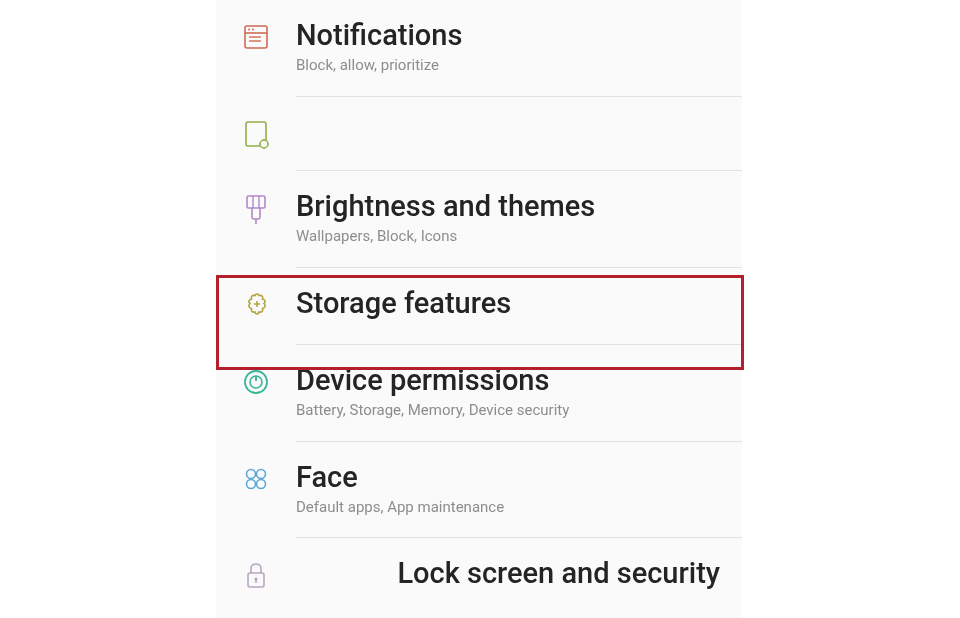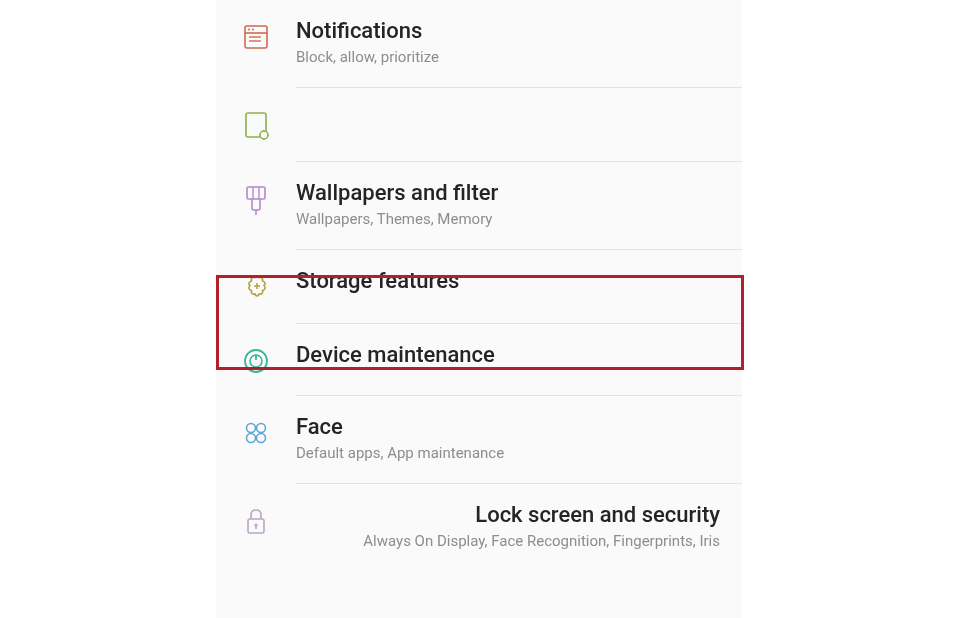--- a/index.html
+++ b/index.html
@@ -33,21 +33,21 @@
     display: flex;
     justify-content: flex-start;
     align-items: flex-start;
     padding-top: 6px;
   }
   .row .txt {
     flex: 1;
     min-width: 0;
   }
   .row .title {
-    font-size: 22px;
+    font-size: 29px;
     font-weight: 500;
     color: #242424;
     line-height: 1.25;
     margin-bottom: 3px;
   }
   .row .sub {
     font-size: 15px;
     color: #8d8d8d;
     line-height: 1.3;
   }
@@ -114,22 +114,22 @@
       <div class="icon-slot">
         <svg width="28" height="32" viewBox="0 0 28 32">
           <rect x="5" y="2" width="18" height="12" rx="1.5" fill="none" stroke="#b388c9" stroke-width="1.6"></rect>
           <line x1="11" y1="2" x2="11" y2="14" stroke="#b388c9" stroke-width="1.4"></line>
           <line x1="17" y1="2" x2="17" y2="14" stroke="#b388c9" stroke-width="1.4"></line>
           <path d="M10 14 L10 23 Q10 25 12 25 L16 25 Q18 25 18 23 L18 14" fill="none" stroke="#b388c9" stroke-width="1.6"></path>
           <line x1="14" y1="25" x2="14" y2="30" stroke="#b388c9" stroke-width="1.6"></line>
         </svg>
       </div>
       <div class="txt">
-        <div class="title">Wallpapers and filter</div>
-        <div class="sub">Wallpapers, Themes, Memory</div>
+        <div class="title">Brightness and themes</div>
+        <div class="sub">Wallpapers, Block, Icons</div>
       </div>
       <div class="sep"></div>
     </div>
 
     <div class="row">
       <div class="icon-slot">
         <svg width="30" height="30" viewBox="0 0 30 30">
           <path d="M15 3 Q16.5 3 17 4.5 Q19 4 20 5 Q21 6 20.5 8 Q22.5 8.5 23 10 Q23.5 11.5 22 12.5 Q23.5 14 23 15.5 Q22.5 17 20.5 17.5 Q21 19.5 20 20.5 Q19 21.5 17 21 Q16.5 23 15 23 Q13.5 23 13 21 Q11 21.5 10 20.5 Q9 19.5 9.5 17.5 Q7.5 17 7 15.5 Q6.5 14 8 12.5 Q6.5 11.5 7 10 Q7.5 8.5 9.5 8 Q9 6 10 5 Q11 4 13 4.5 Q13.5 3 15 3 Z" fill="none" stroke="#b3a23a" stroke-width="1.6"></path>
           <line x1="15" y1="10" x2="15" y2="16" stroke="#b3a23a" stroke-width="1.5"></line>
           <line x1="12" y1="13" x2="18" y2="13" stroke="#b3a23a" stroke-width="1.5"></line>
@@ -143,21 +143,22 @@
 
     <div class="row">
       <div class="icon-slot">
         <svg width="28" height="28" viewBox="0 0 28 28">
           <circle cx="14" cy="14" r="11" fill="none" stroke="#3ab59a" stroke-width="1.8"></circle>
           <circle cx="14" cy="14" r="6" fill="none" stroke="#3ab59a" stroke-width="1.6"></circle>
           <line x1="14" y1="8" x2="14" y2="13" stroke="#3ab59a" stroke-width="1.8"></line>
         </svg>
       </div>
       <div class="txt">
-        <div class="title">Device maintenance</div>
+        <div class="title">Device permissions</div>
+        <div class="sub">Battery, Storage, Memory, Device security</div>
       </div>
       <div class="sep"></div>
     </div>
 
     <div class="row">
       <div class="icon-slot">
         <svg width="28" height="28" viewBox="0 0 28 28">
           <circle cx="9" cy="9" r="4.5" fill="none" stroke="#5aa8d6" stroke-width="1.6"></circle>
           <circle cx="19" cy="9" r="4.5" fill="none" stroke="#5aa8d6" stroke-width="1.6"></circle>
           <circle cx="9" cy="19" r="4.5" fill="none" stroke="#5aa8d6" stroke-width="1.6"></circle>
@@ -175,20 +176,19 @@
       <div class="icon-slot">
         <svg width="28" height="30" viewBox="0 0 28 30">
           <rect x="6" y="12" width="16" height="14" rx="2" fill="none" stroke="#b8a7c4" stroke-width="1.6"></rect>
           <path d="M9 12 L9 8 Q9 3 14 3 Q19 3 19 8 L19 12" fill="none" stroke="#b8a7c4" stroke-width="1.6"></path>
           <circle cx="14" cy="18" r="1.6" fill="#b8a7c4"></circle>
           <line x1="14" y1="19" x2="14" y2="22" stroke="#b8a7c4" stroke-width="1.6"></line>
         </svg>
       </div>
       <div class="txt">
         <div class="title">Lock screen and security</div>
-        <div class="sub">Always On Display, Face Recognition, Fingerprints, Iris</div>
       </div>
     </div>
 
   </div>
 
   <div class="highlight"></div>
 </div>
 
 </body></html>

